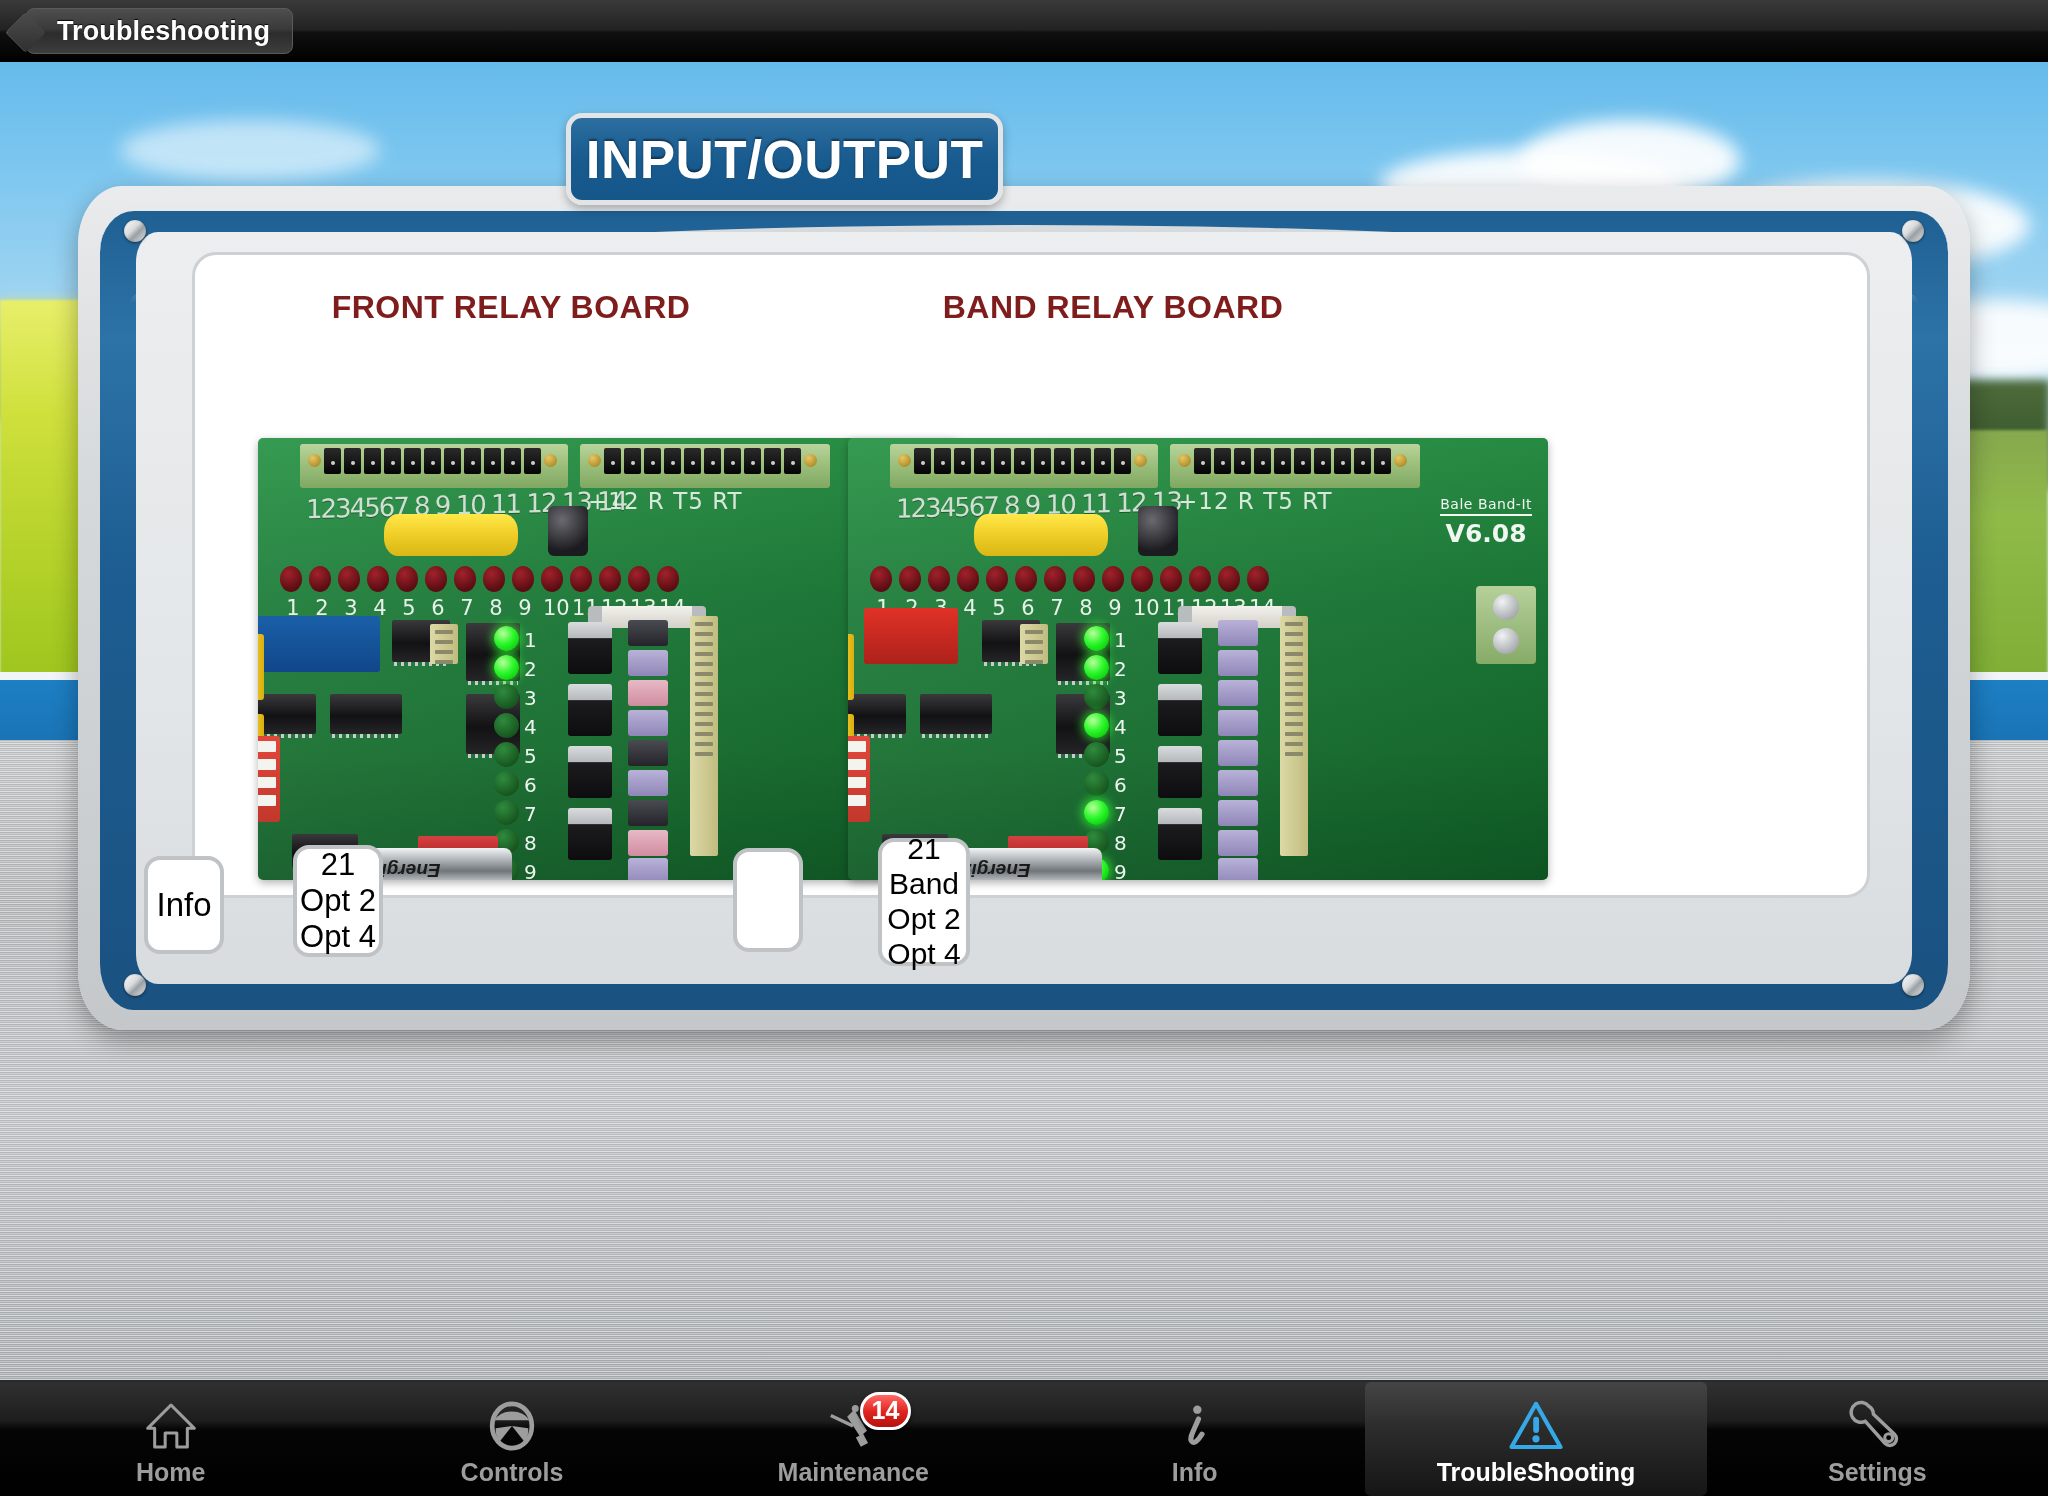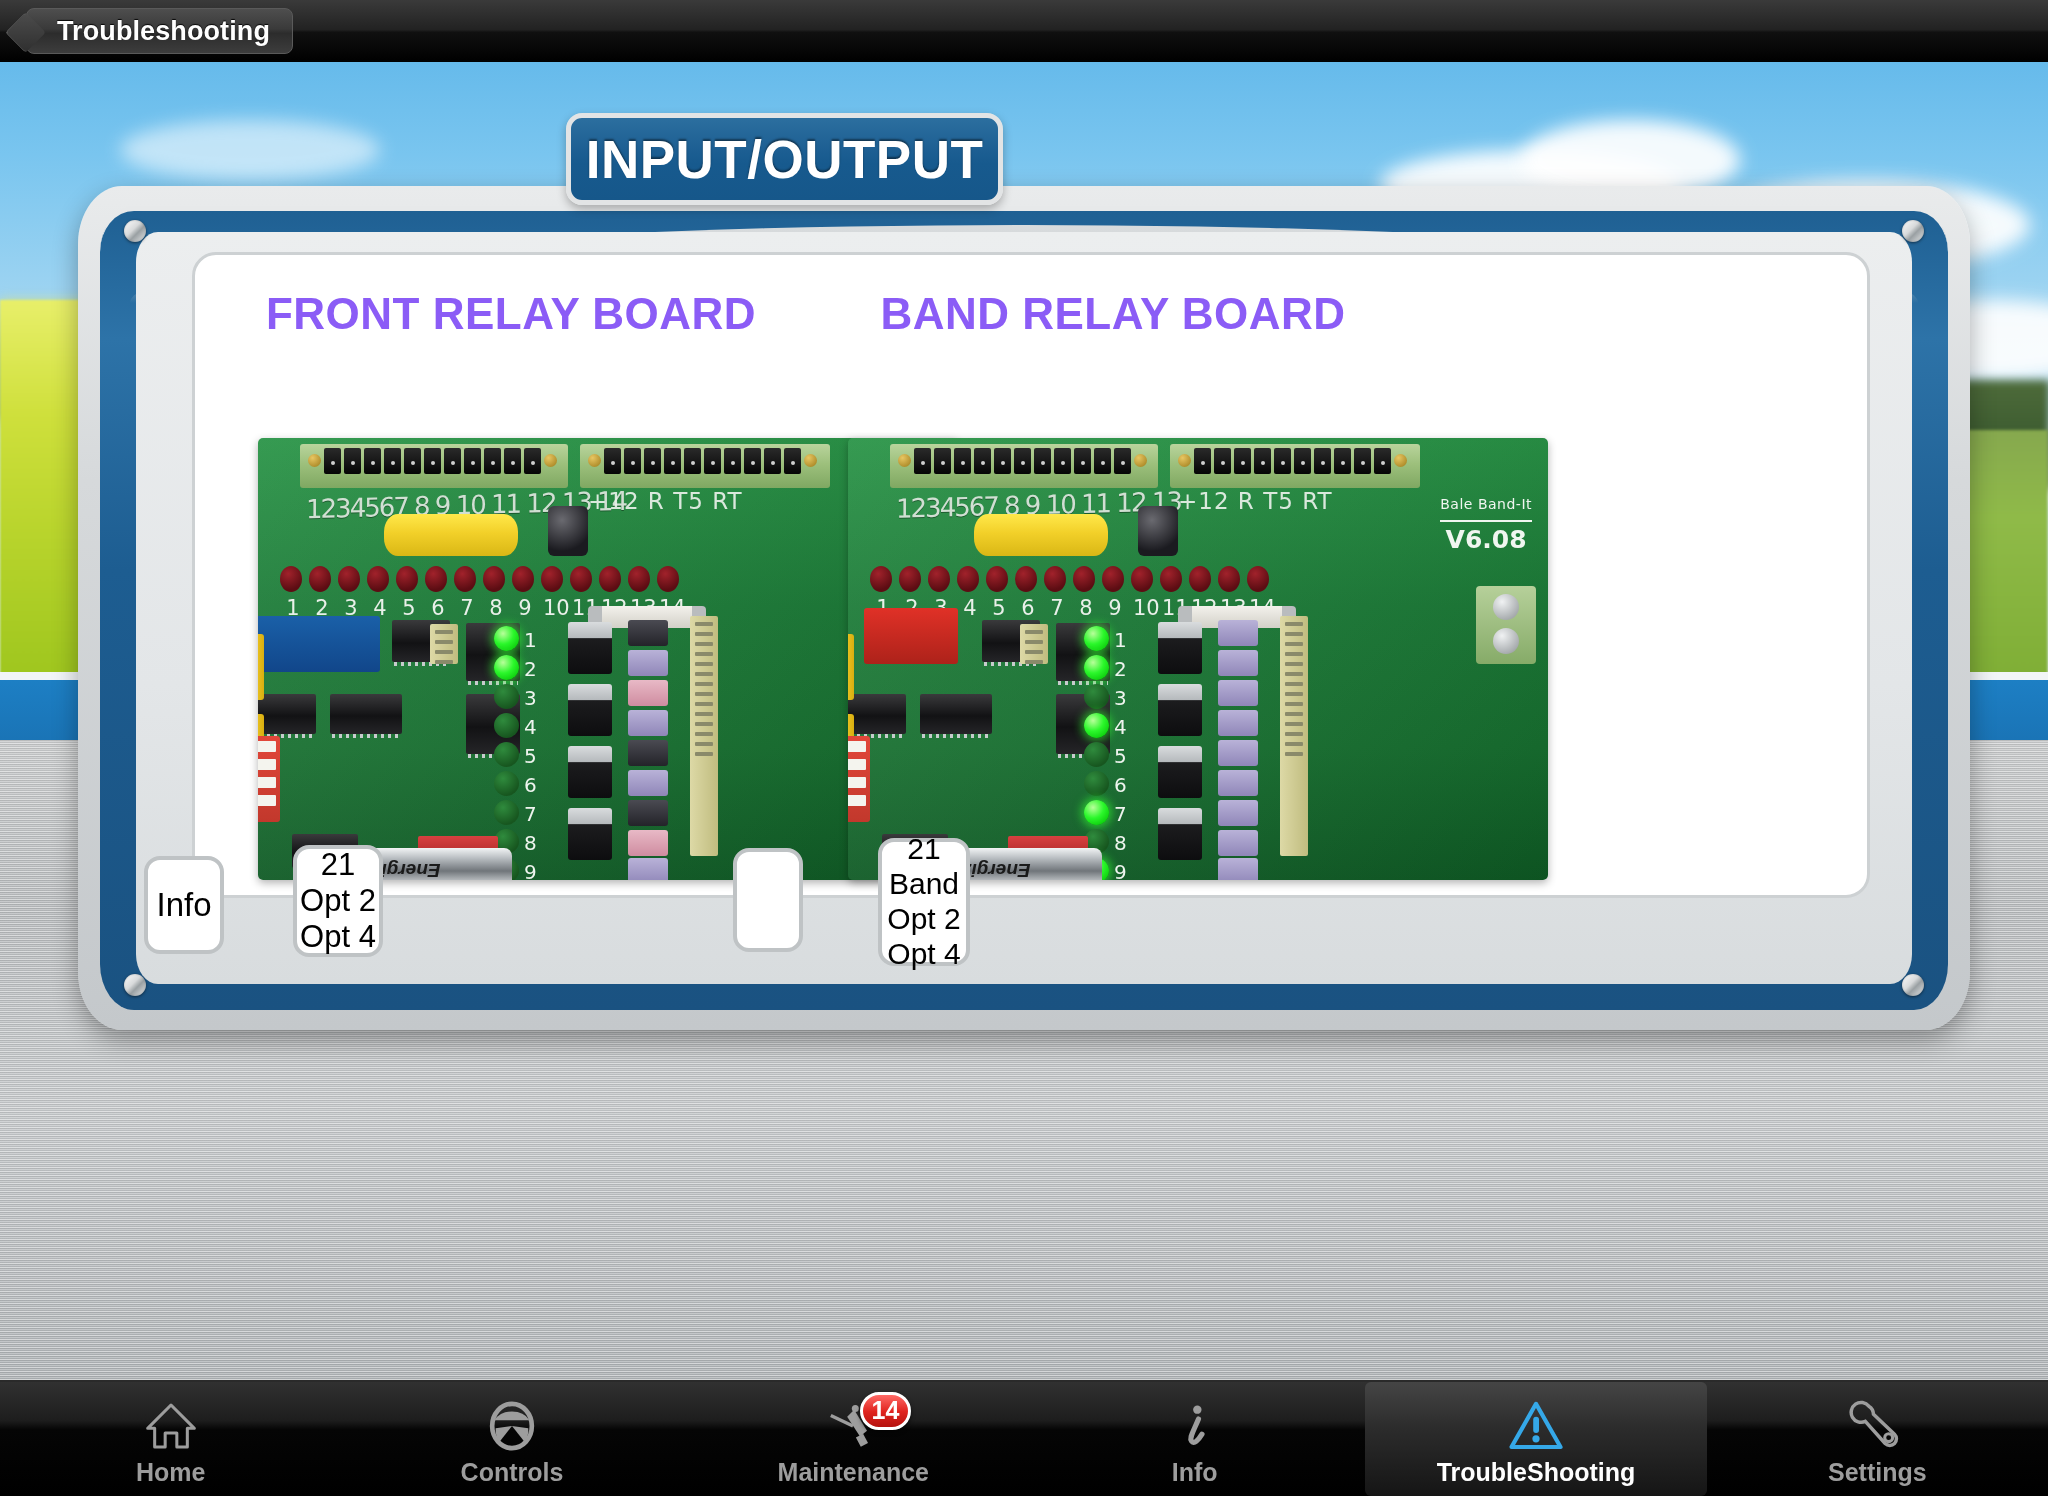--- a/index.html
+++ b/index.html
@@ -120,22 +120,22 @@
   
   #panel {
     position:absolute; left:192px; top:252px; width:1678px; height:646px;
     background:#fff;
     border:3px solid #cdd1d3;
     border-radius:24px;
     z-index:20;
     box-shadow:inset 0 1px 0 #fff;
   }
   .board-title {
-    position:absolute; top:34px; font-size:44px; font-weight:bold;
-    color:#8b5cf6; letter-spacing:.5px; width:540px; text-align:center;
+    position:absolute; top:34px; font-size:32px; font-weight:bold;
+    color:#7f1d1d; letter-spacing:.5px; width:540px; text-align:center;
   }
   .board-title.left { left:46px; }
   .board-title.right { left:648px; }
 
   
   #banner {
     position:absolute; left:566px; top:113px; width:437px; height:92px;
     background:linear-gradient(180deg,#2c6f9f 0%,#1d5f93 38%,#175a8e 55%,#16578a 100%);
     border:5px solid #e2e4e5;
     border-radius:16px;
@@ -286,21 +286,21 @@
     border-radius:3px;
   }
   .red3m {
     position:absolute; left:16px; top:170px; width:94px; height:56px;
     background:linear-gradient(180deg,#e03127,#ad221a); border-radius:3px;
   }
   .brand {
     position:absolute; right:16px; top:58px; text-align:center;
     font-family:"DejaVu Sans", sans-serif; color:#f0f6f0;
   }
-  .brand .b1 { font-size:14px; letter-spacing:.5px; border-bottom:2px solid #f0f6f0; padding-bottom:8px;}
+  .brand .b1 { font-size:14px; letter-spacing:.5px; border-bottom:2px solid #f0f6f0; padding-bottom:2px;}
   .brand .b2 { font-size:25px; font-weight:bold; margin-top:3px; }
 
   
   .callout {
     position:absolute; z-index:28;
     background:#fff;
     border:4px solid #bfc3c5;
     border-radius:16px;
     display:flex; flex-direction:column; align-items:center; justify-content:center;
     color:#000;

